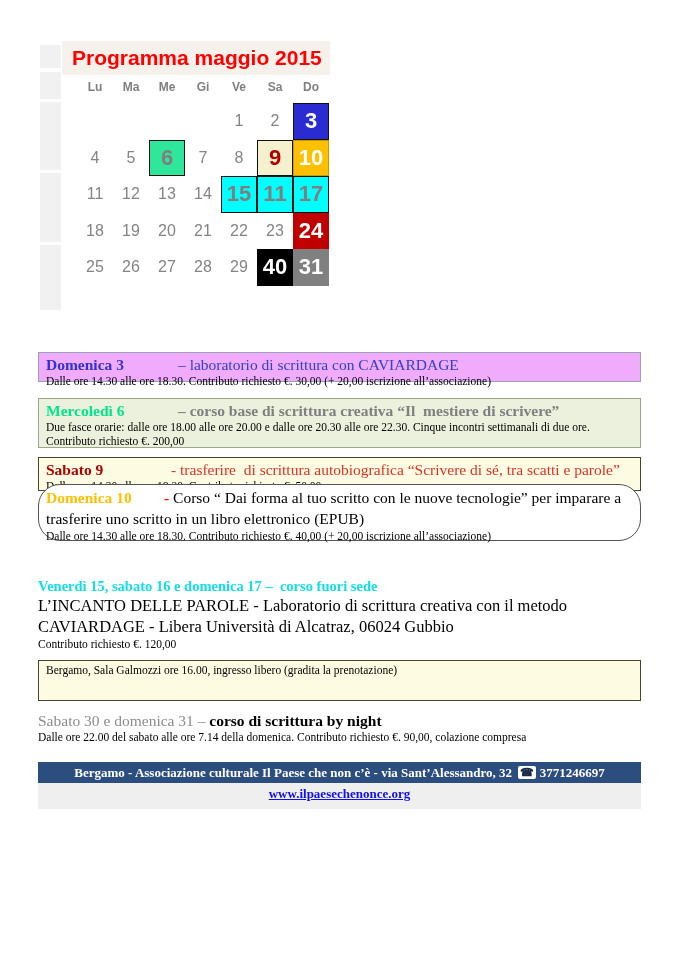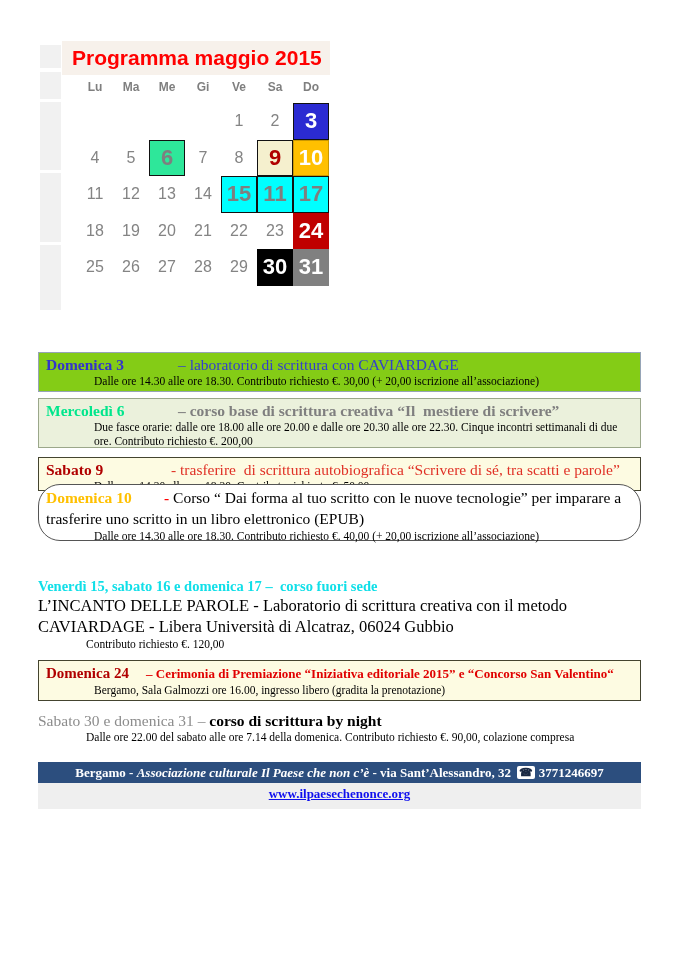--- a/index.html
+++ b/index.html
@@ -30,23 +30,23 @@
   .d15,.d16,.d17{background:#00FFFF;color:#7F7F7F;border:1px solid #111;}
   .d24{background:#C00000;color:#FFFFFF;}
   .d30{background:#000000;color:#FFFFFF;}
   .d31{background:#808080;color:#FFFFFF;}
 
   
   .event{position:absolute;left:38px;width:603px;box-sizing:border-box;}
   .box{border:1px solid #333;padding:2px 7px;}
   .ev-head{font-size:15.5px;line-height:19px;white-space:pre-wrap;}
   .date{font-weight:bold;display:inline-block;}
-  .sub{font-size:11.5px;line-height:14px;color:#000;margin-left:48px;}
+  .sub{font-size:11.5px;line-height:14px;color:#000;}
 
-  .ev1{top:352px;height:40px;background:#84cc16;border-color:#96A4B6;}
+  .ev1{top:352px;height:30px;background:#f0abfc;border-color:#96A4B6;}
   .ev1 .date{color:#3333CC;min-width:132px;}
   .ev1 .title{color:#3340CC;}
 
   .ev2{top:398px;height:50px;background:#EBF1DC;border-color:#9BA78A;}
   .ev2 .date{color:#00E68C;min-width:132px;}
   .ev2 .title{color:#7F7F7F;font-weight:bold;}
 
   .ev3{top:457px;height:34px;background:#FDFBE2;border-color:#44442F;}
   .ev3 .date{color:#B00000;min-width:125px;}
   .ev3 .title{color:#E03126;}
@@ -66,21 +66,21 @@
   .ev6 .date{color:#B00000;min-width:100px;font-size:15px;}
   .ev6 .title{color:#E00000;font-weight:bold;font-size:13px;}
 
   .ev7{top:711px;}
   .ev7 .date{color:#8C8C8C;font-weight:normal;}
   .ev7 .title{color:#000;font-weight:bold;}
 
   
   .fbar{position:absolute;left:38px;top:762px;width:603px;height:21px;background:#2C4E7E;
         color:#FFFFFF;font-weight:bold;font-size:13px;line-height:21px;text-align:center;white-space:nowrap;}
-  .fbar .assoc{font-style:italic;}
+  .fbar .assoc{}
   .phone-icon{display:inline-block;background:#FFFFFF;color:#1B2A44;border-radius:2px;
               font-size:11px;line-height:13px;padding:0 2px;margin:0 4px 0 6px;vertical-align:1px;}
   .fgray{position:absolute;left:38px;top:783px;width:603px;height:26px;background:#EFEFEF;
          text-align:center;padding-top:1px;box-sizing:border-box;}
   .site-link{color:#1010EE;font-weight:bold;font-size:13px;text-decoration:underline;
              font-family:"Liberation Serif",serif;}
 </style>
 </head>
 <body>
 
@@ -135,21 +135,21 @@
     <div class="cell">21</div>
     <div class="cell">22</div>
     <div class="cell">23</div>
     <div class="cell hl d24">24</div>
 
     <div class="cell">25</div>
     <div class="cell">26</div>
     <div class="cell">27</div>
     <div class="cell">28</div>
     <div class="cell">29</div>
-    <div class="cell hl d30">30</div>
+    <div class="cell hl d30">40</div>
     <div class="cell hl d31">31</div>
   </div>
 
   <div class="event box ev1">
     <div class="ev-head"><span class="date">Domenica 3</span><span class="title">– laboratorio di scrittura con CAVIARDAGE</span></div>
     <div class="sub">Dalle ore 14.30 alle ore 18.30. Contributo richiesto €. 30,00 (+ 20,00 iscrizione all’associazione)</div>
   </div>
 
   <div class="event box ev2">
     <div class="ev-head"><span class="date">Mercoledì 6</span><span class="title">– corso base di scrittura creativa “Il  mestiere di scrivere”</span></div>
@@ -166,21 +166,20 @@
     <div class="sub">Dalle ore 14.30 alle ore 18.30. Contributo richiesto €. 40,00 (+ 20,00 iscrizione all’associazione)</div>
   </div>
 
   <div class="event ev5">
     <div class="h5">Venerdì 15, sabato 16 e domenica 17 –  corso fuori sede</div>
     <div class="body5">L’INCANTO DELLE PAROLE - Laboratorio di scrittura creativa con il metodo CAVIARDAGE - Libera Università di Alcatraz, 06024 Gubbio</div>
     <div class="sub">Contributo richiesto €. 120,00</div>
   </div>
 
   <div class="event box ev6">
-    <div class="ev-head"><span class="date">Domenica 24</span><span class="title">– Cerimonia di Premiazione “Iniziativa editoriale 2015” e “Concorso San Valentino“</span></div>
     <div class="sub">Bergamo, Sala Galmozzi ore 16.00, ingresso libero (gradita la prenotazione)</div>
   </div>
 
   <div class="event ev7">
     <div class="ev-head"><span class="date">Sabato 30 e domenica 31 –</span> <span class="title">corso di scrittura by night</span></div>
     <div class="sub">Dalle ore 22.00 del sabato alle ore 7.14 della domenica. Contributo richiesto €. 90,00, colazione compresa</div>
   </div>
 
   <div class="fbar"><span>Bergamo - </span><span class="assoc">Associazione culturale Il Paese che non c’è</span> <span>- via Sant’Alessandro, 32</span><span class="phone-icon">☎</span><span>3771246697</span></div>
   <div class="fgray">

